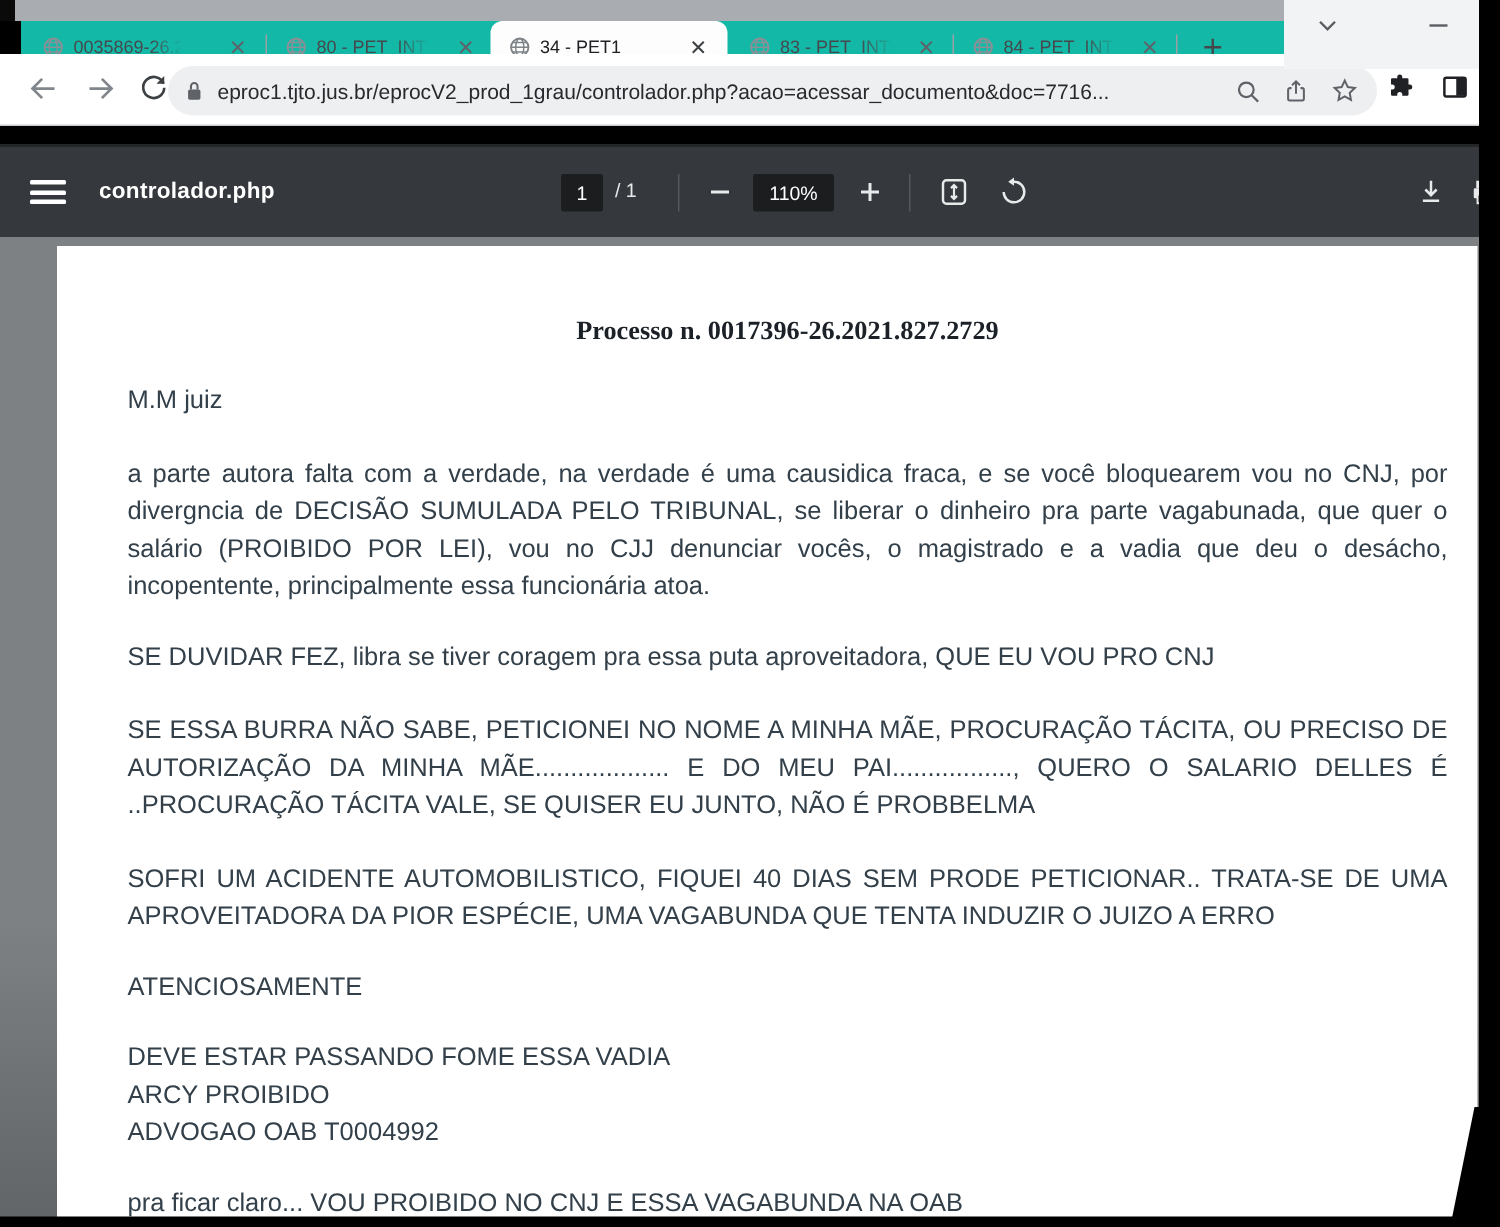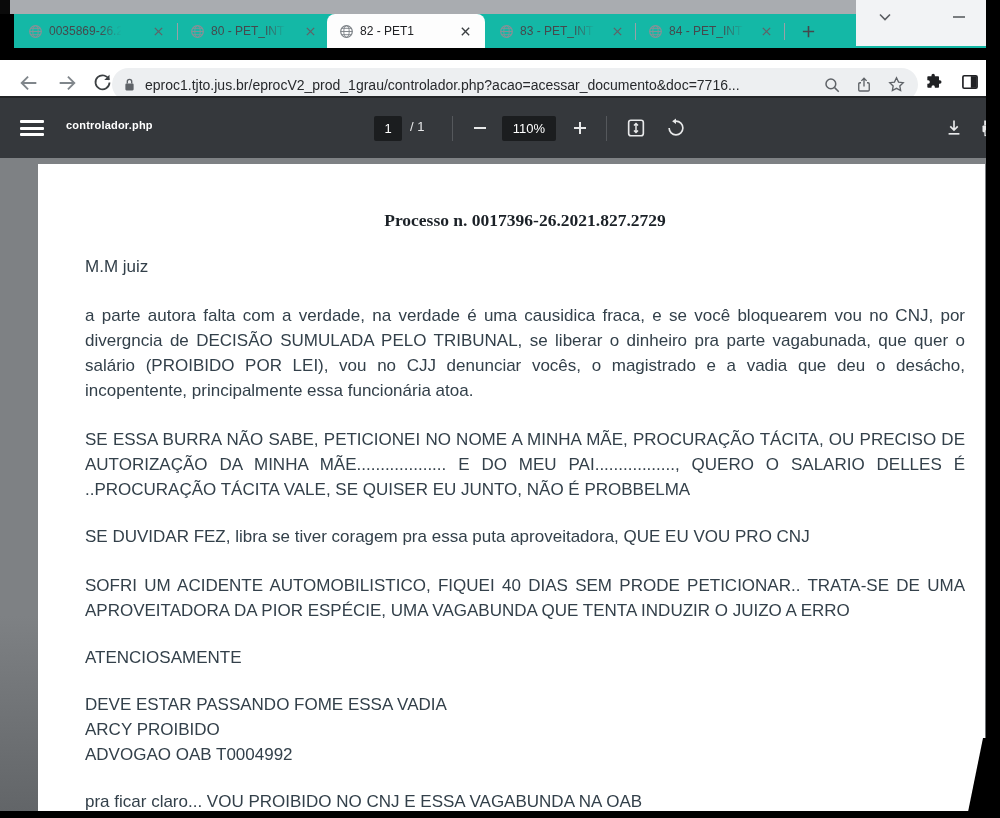--- a/index.html
+++ b/index.html
@@ -20,30 +20,30 @@
   .tab .globe { flex:0 0 auto; display:flex; }
   .tab-label { font-size:12px; color:#45494d; white-space:nowrap; overflow:hidden; }
   .tab-label.fade { max-width:76px; -webkit-mask-image:linear-gradient(90deg,#000 70%,transparent 98%); mask-image:linear-gradient(90deg,#000 70%,transparent 98%); }
   .tab-close { margin-left:auto; display:flex; padding:2px; border-radius:50%; }
   .tab.active { background:#fdfdfd; border-radius:8px 8px 0 0; }
   .tab.active .tab-label { color:#202124; }
   .tab-sep { position:absolute; top:9px; width:1px; height:17px; background:#9aa0a6; }
   .newtab-btn { position:absolute; top:5px; display:flex; align-items:center; justify-content:center; width:24px; height:24px; border-radius:50%; }
 
   
-  .addressbar { left:0; top:60px; width:988px; height:48px; background:#ffffff; z-index:3; border-bottom:1px solid #c8cbcf; }
+  .addressbar { left:0; top:36px; width:988px; height:48px; background:#ffffff; z-index:3; border-bottom:1px solid #c8cbcf; }
   .nav-icon { position:absolute; top:12px; display:flex; }
   .omnibox { position:absolute; left:112px; top:8px; width:806px; height:33px; background:#edeff1; border-radius:17px; display:flex; align-items:center; padding:0 12px; }
   .url-text { font-size:14px; color:#27292c; white-space:nowrap; overflow:hidden; margin-left:10px; flex:1 1 auto; }
   .omni-icons { display:flex; align-items:center; gap:14px; margin-left:8px; }
   .bar-right { position:absolute; right:8px; top:12px; display:flex; gap:16px; align-items:center; }
 
   
   .pdfbar { left:0; top:96px; width:988px; height:62px; background:#35383c; z-index:3; border-top:2px solid #232527; }
-  .pdfbar .title { position:absolute; left:66px; top:21px; font-size:11px; font-weight:bold; color:#ffffff; letter-spacing:.2px; }
+  .pdfbar .title { position:absolute; left:66px; top:21px; font-size:15px; font-weight:bold; color:#ffffff; letter-spacing:.2px; }
   .hamburger { position:absolute; left:20px; top:19px; width:24px; height:22px; display:flex; flex-direction:column; justify-content:space-between; padding:3px 0; }
   .hamburger span { display:block; height:3px; background:#fff; border-radius:1px; }
   .pg-box, .zoom-box { position:absolute; top:18px; height:25px; background:#1b1d1f; color:#fff; font-size:13px; display:flex; align-items:center; justify-content:center; border-radius:2px; }
   .pg-box { left:374px; width:28px; }
   .pg-rest { position:absolute; left:410px; top:21px; color:#e8e9ea; font-size:13px; }
   .bar-sep { position:absolute; top:18px; width:1px; height:25px; background:#55585c; }
   .tool-btn { position:absolute; display:flex; align-items:center; justify-content:center; width:28px; height:28px; top:16px; }
   .zoom-box { left:502px; width:54px; }
 
   
@@ -112,21 +112,21 @@
     </div>
 
     <div class="tab active" style="left:313px;width:158px;padding:0 12px">
       <span class="globe">
         <svg width="15" height="15" viewBox="0 0 16 16">
             <circle cx="8" cy="8" r="6.2" fill="none" stroke="#7d8287" stroke-width="1.3"></circle>
             <ellipse cx="8" cy="8" rx="2.9" ry="6.2" fill="none" stroke="#7d8287" stroke-width="1"></ellipse>
             <path d="M1.8 8h12.4M2.8 4.6h10.4M2.8 11.4h10.4" stroke="#7d8287" stroke-width="1" fill="none"></path>
           </svg>
       </span>
-      <span class="tab-label">82 - PET1</span>
+      <span class="tab-label">34 - PET1</span>
       <span class="tab-close">
         <svg width="11" height="11" viewBox="0 0 12 12">
             <path d="M2 2l8 8M10 2l-8 8" stroke="#3c4043" stroke-width="1.5"></path>
           </svg>
       </span>
     </div>
 
     <div class="tab" style="left:479px;width:138px">
       <span class="globe">
         <svg width="15" height="15" viewBox="0 0 16 16">
@@ -282,22 +282,22 @@
         </svg>
     </div>
   </div>
 
   <div class="abs viewer">
     <div class="page">
       <div class="docbody">
         <div class="doc-title">Processo n. 0017396-26.2021.827.2729</div>
         <p class="para">M.M juiz</p>
         <p class="para j">a parte autora falta com a verdade, na verdade é uma causidica fraca, e se você bloquearem vou no CNJ, por divergncia de DECISÃO SUMULADA PELO TRIBUNAL, se liberar o dinheiro pra parte vagabunada, que quer o salário (PROIBIDO POR LEI), vou no CJJ denunciar vocês, o magistrado e a vadia que deu o desácho, incopentente,  principalmente essa funcionária atoa.</p>
+        <p class="para">SE DUVIDAR FEZ, libra se tiver coragem pra essa puta aproveitadora, QUE EU VOU PRO CNJ</p>
         <p class="para j">SE ESSA BURRA NÃO SABE, PETICIONEI NO NOME A MINHA MÃE, PROCURAÇÃO TÁCITA, OU PRECISO DE AUTORIZAÇÃO DA MINHA MÃE................... E DO MEU PAI................., QUERO O SALARIO  DELLES É ..PROCURAÇÃO TÁCITA VALE, SE QUISER EU JUNTO,  NÃO É PROBBELMA</p>
-        <p class="para">SE DUVIDAR FEZ, libra se tiver coragem pra essa puta aproveitadora, QUE EU VOU PRO CNJ</p>
         <p class="para j">SOFRI UM ACIDENTE AUTOMOBILISTICO, FIQUEI 40 DIAS SEM PRODE PETICIONAR.. TRATA-SE DE UMA APROVEITADORA DA PIOR ESPÉCIE, UMA VAGABUNDA QUE TENTA INDUZIR O JUIZO A ERRO</p>
         <p class="para">ATENCIOSAMENTE</p>
         <p class="para tight">DEVE ESTAR PASSANDO FOME ESSA VADIA</p>
         <p class="para tight">ARCY  PROIBIDO</p>
         <p class="para">ADVOGAO OAB T0004992</p>
         <p class="para">pra ficar claro... VOU PROIBIDO NO CNJ E ESSA VAGABUNDA NA OAB</p>
       </div>
     </div>
   </div>
 

